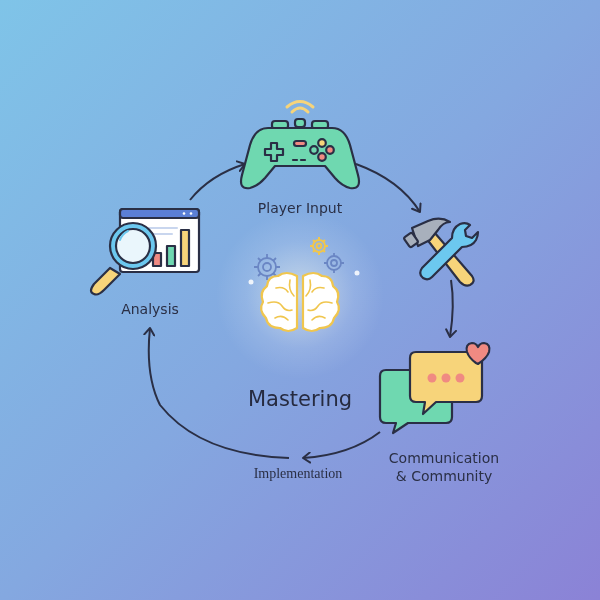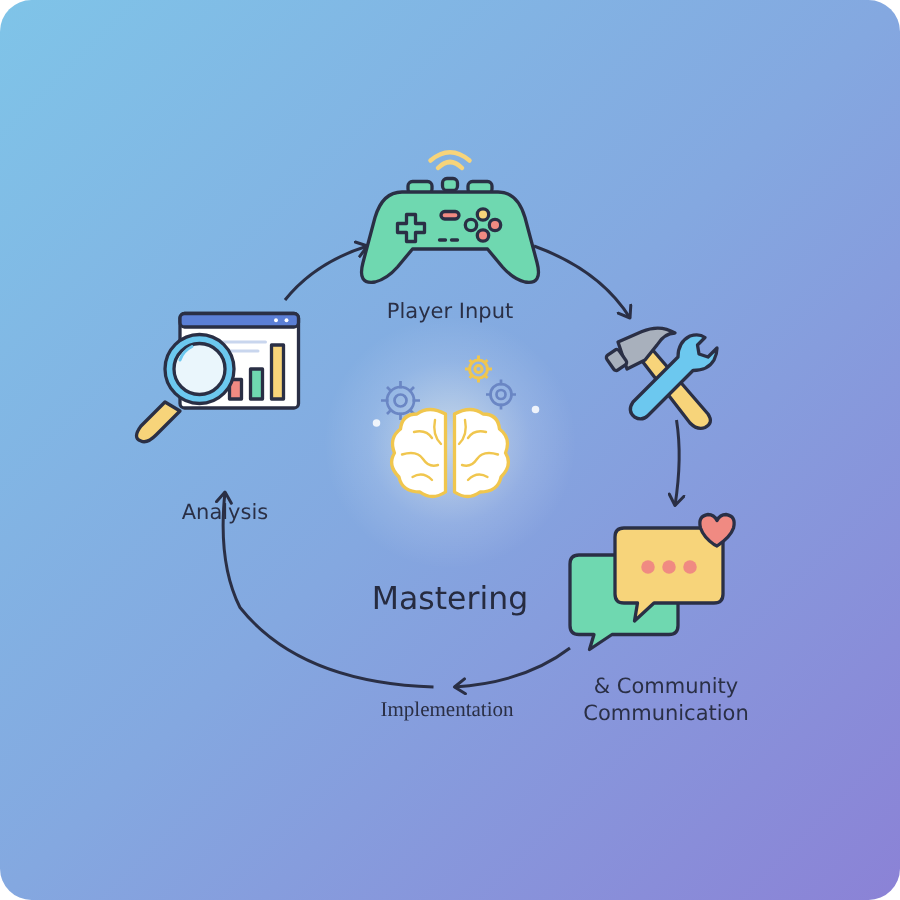--- a/index.html
+++ b/index.html
@@ -2,21 +2,20 @@
 <html><head>
 <meta charset="utf-8">
 <style>
   html, body { margin:0; padding:0; }
   body { width:600px; height:600px; overflow:hidden; }
   .canvas {
     position:relative; width:600px; height:600px;
     background: linear-gradient(135deg, #7fc4e8 0%, #84a8e0 50%, #8b82d6 100%);
     font-family: "DejaVu Sans", sans-serif;
     color:#2a2f45;
-    border-radius:21px;
   }
   svg.layer { position:absolute; left:0; top:0; }
   .label {
     position:absolute; font-size:14px; color:#2a2f45; text-align:center;
     white-space:nowrap; line-height:18px;
   }
   .center-label {
     position:absolute; font-size:21px; color:#262b40; text-align:center;
     width:200px; left:200px; top:340px;margin-top:47px;
   }
@@ -89,21 +88,21 @@
       <rect x="167" y="246" width="8" height="20" fill="#6fd8b0"></rect>
       <rect x="181" y="230" width="8" height="36" fill="#f7d47a"></rect>
 
       <path d="M110,268 L94,284 Q88,292 94,294 Q98,296 104,290 L120,274 Z" fill="#f7d47a"></path>
 
       <circle cx="133" cy="246" r="23" fill="#6cc8ef"></circle>
       <circle cx="133" cy="246" r="17" fill="#eaf6fc"></circle>
       <path d="M120,240 Q122,234 128,231" fill="none" stroke="#6cc8ef" stroke-width="2"></path>
     </g>
   </svg>
-  <div class="label" style="left:100px; top:300px; width:100px;margin-top:33px;">Analysis</div>
+  <div class="label" style="left:100px; top:300px; width:100px;">Analysis</div>
 
   <svg class="layer" width="600" height="600">
     <g stroke="#2a2f45" stroke-width="2.2" stroke-linejoin="round" stroke-linecap="round">
 
       <path d="M426,238 L434,232 L472,276 Q476,282 470,285 Q465,287 460,282 Z" fill="#f7d47a"></path>
 
       <path d="M412,228 L428,221 Q440,216 450,222 Q443,222 438,230 L430,240 L418,246 Z" fill="#a8b0bc"></path>
       <rect x="406" y="234" width="10" height="12" rx="2" transform="rotate(-35 411 240)" fill="#a8b0bc"></rect>
 
       <path d="M470,225 Q466,222 460,224 Q452,228 452,238 L422,268 Q418,274 423,278 Q428,281 432,277 L462,247 Q472,247 476,240 Q478,236 478,232 L472,238 L466,236 L465,230 Z" fill="#6cc8ef"></path>
@@ -114,22 +113,22 @@
     <g stroke="#2a2f45" stroke-width="2.2" stroke-linejoin="round" stroke-linecap="round">
       <path d="M386,370 L446,370 Q452,370 452,376 L452,417 Q452,423 446,423 L408,423 L393,433 L396,423 L386,423 Q380,423 380,417 L380,376 Q380,370 386,370 Z" fill="#6fd8b0"></path>
       <path d="M416,352 L476,352 Q482,352 482,358 L482,396 Q482,402 476,402 L436,402 L423,414 L425,402 L416,402 Q410,402 410,396 L410,358 Q410,352 416,352 Z" fill="#f7d47a"></path>
       <path d="M477,365 Q470,360 468,354 Q466,346 473,345 Q477,345 479,349 Q481,345 485,345 Q492,346 490,354 Q488,360 479,366 Z" fill="#f08a82" transform="translate(-1,-2)"></path>
     </g>
     <circle cx="432" cy="378" r="4.5" fill="#f08a82"></circle>
     <circle cx="446" cy="378" r="4.5" fill="#f08a82"></circle>
     <circle cx="460" cy="378" r="4.5" fill="#f08a82"></circle>
   </svg>
   <div class="label" style="left:370px; top:449px; width:148px;">
+    <div>Communication</div>
     <div>&amp; Community</div>
-    <div>Communication</div>
   </div>
 
   <div class="label" style="left:228px; top:465px; width:140px;font-family:Liberation Serif, serif;">Implementation</div>
 
   <svg class="layer" width="600" height="600">
 
     <g fill="none" stroke="#6a86c4" stroke-width="1.8">
       <circle cx="267" cy="267" r="9"></circle>
       <circle cx="267" cy="267" r="4"></circle>
       <path d="M267,254 v5 M267,275 v5 M254,267 h5 M275,267 h5 M258,258 l3,3 M273,273 l3,3 M276,258 l-3,3 M261,273 l-3,3"></path>

